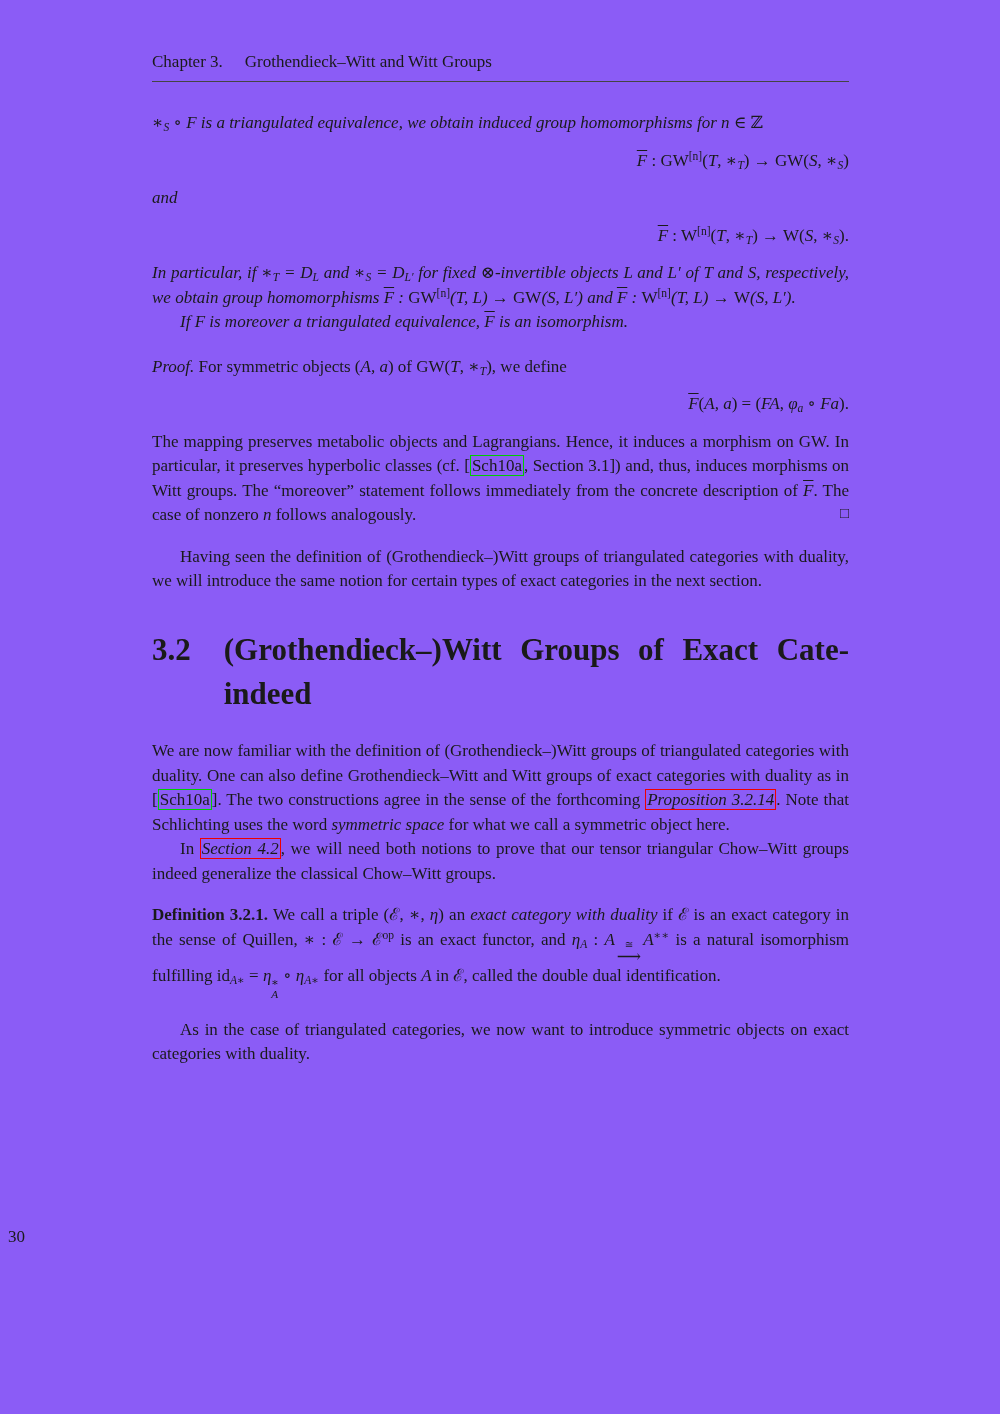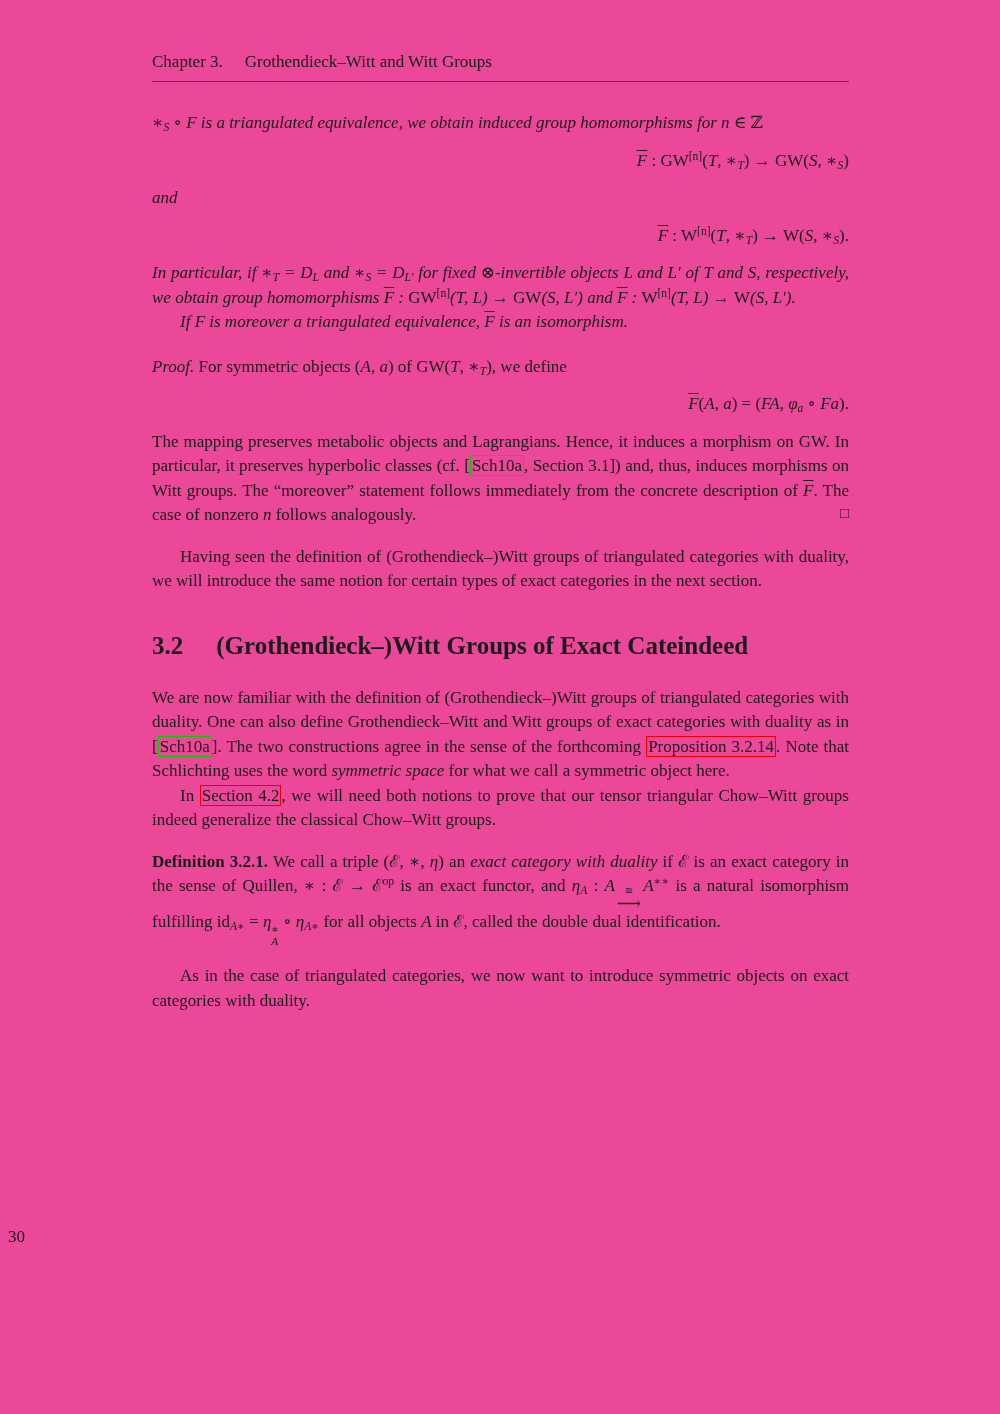--- a/index.html
+++ b/index.html
@@ -1,40 +1,40 @@
 <!DOCTYPE html>
 <html style="--cite-box: #00cc00; --ref-box: #ee0000; --rule: #444444;"><head>
 <meta charset="utf-8">
 <style>
   html,body { margin:0; padding:0; background:#ffffff; }
   .page {
-    position:relative; width:1000px; height:1414px; background:#ec4899;
+    position:relative; width:1000px; height:1414px; background:#8b5cf6;
     font-family:"Liberation Serif","DejaVu Serif",serif;
     font-size:17px; color:#1a1a1a; overflow:hidden;
   }
   .content { position:absolute; left:152px; top:50px; width:697px; line-height:1.44; text-align:justify; }
   .running-head { display:flex; gap:22px; text-align:left; }
   .rule { border:0; border-top:1px solid var(--rule,#444444); margin:7px 0 0 0; height:0; }
   p { margin:0; }
   .it { font-style:italic; }
   .rm { font-style:normal; }
   .bf { font-weight:bold; font-style:normal; }
   .ind { text-indent:28px; }
   .mt { margin-top:17px; }
   .intro { margin-top:29px; }
   .proof-head { margin-top:20px; }
   .eq { text-align:right; margin:13px 0; }
   .sup { font-size:68%; vertical-align:0.55em; line-height:0; }
   .sub { font-size:68%; vertical-align:-0.3em; line-height:0; }
   .ol { text-decoration:overline; font-style:italic; }
   .boxg { border:1.5px solid var(--cite-box,#00cc00); padding:0 1px; }
-  .boxr { border:1.5px solid var(--ref-box,#ee0000); padding:0 1px; }
+  .boxr { border:1.5px solid var(--ref-box,#ee0000); padding:0 1px;font-style:italic; }
   .qed { float:right; font-size:15px; line-height:inherit; }
   .sec-head {
-    display:flex; gap:33px; font-weight:bold; font-size:25px;
+    display:flex; gap:33px; font-weight:bold; font-size:31px;
     line-height:1.45; margin:34px 0 22px 0; text-align:left;
   }
   .sec-title { flex:1; text-align:justify; hyphens:manual; -webkit-hyphens:manual; }
   .carrow { display:inline-flex; flex-direction:column; align-items:center; vertical-align:-0.2em; line-height:0.55; margin:0 2px; font-style:normal; }
   .carrow .top { font-size:60%; line-height:1; }
   .carrow .bot { line-height:0.8; }
   .ssk { display:inline-flex; flex-direction:column; align-items:flex-start; font-size:66%; line-height:1.05; vertical-align:-0.5em; font-style:italic; }
   .pagenum { position:absolute; top:1227px; left:8px; width:100%; text-align:left; }
 </style>
 </head>

